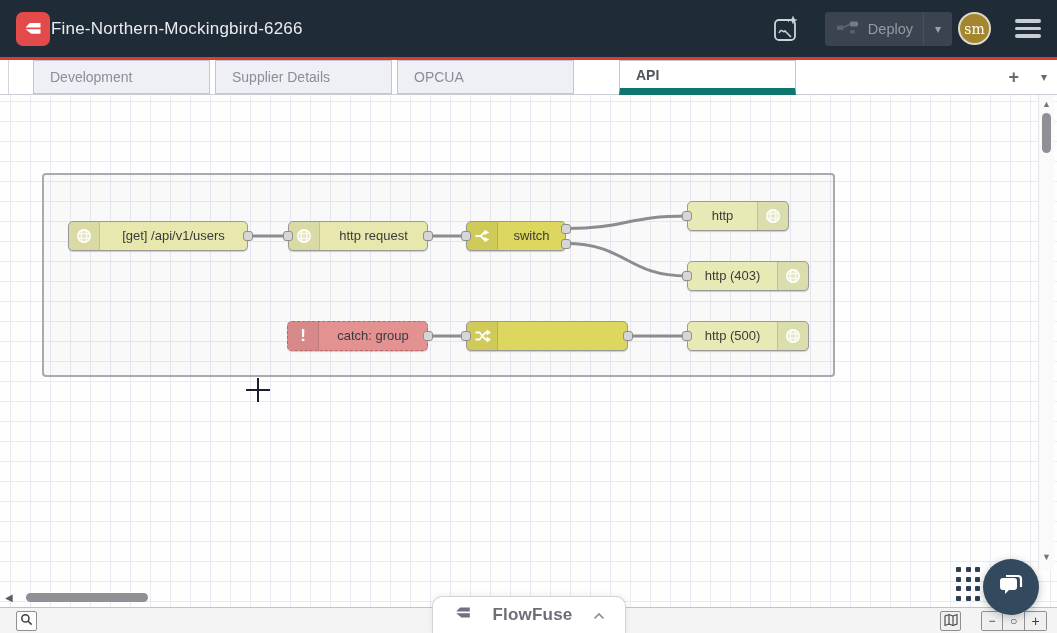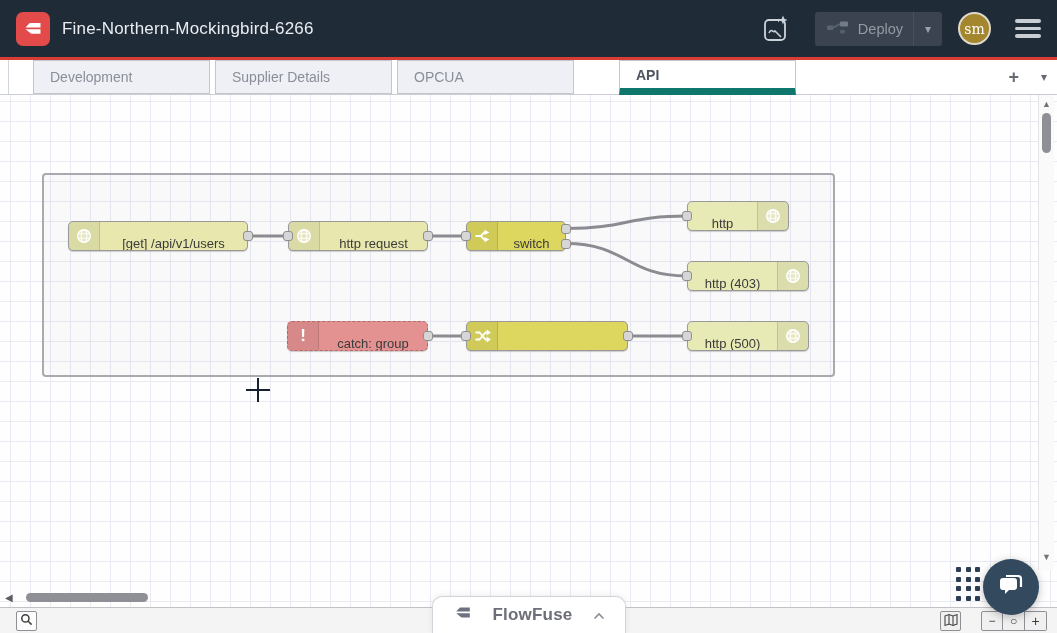--- a/index.html
+++ b/index.html
@@ -6,32 +6,32 @@
   body{width:1057px;height:633px;position:relative;overflow:hidden;
        font-family:"Liberation Sans",sans-serif;background:#fff;
        -webkit-font-smoothing:antialiased;}
 
   
   .header{position:absolute;left:0;top:0;width:100%;height:57px;
           background:var(--header_bg,#202b38);display:flex;align-items:center;
           padding:0 16px;box-sizing:border-box;}
   .logo{width:34px;height:34px;border-radius:7px;background:var(--accent,#e24b4a);
         display:flex;align-items:center;justify-content:center;flex:0 0 auto;}
-  .title{color:#e9ecf0;font-size:17px;font-weight:500;margin-left:12px;letter-spacing:.2px;}
+  .title{color:#e9ecf0;font-size:17px;font-weight:500;margin-left:1px;letter-spacing:.2px;}
   .hdr-right{margin-left:auto;display:flex;align-items:center;}
   .icon-btn{background:none;border:none;padding:0;cursor:pointer;display:flex;align-items:center;}
   .assistant{margin-right:24px;}
   .deploy-btn{height:34px;background:#3a434f;border-radius:3px;display:flex;align-items:center;
               padding:0 0 0 12px;color:#959ba4;font-size:14.5px;}
   .deploy-btn .dlabel{margin:0 10px 0 9px;}
   .deploy-caret{width:28px;height:34px;display:flex;align-items:center;justify-content:center;
                 border-left:1px solid rgba(255,255,255,.07);color:#9aa1a9;font-size:12px;}
   .avatar{width:33px;height:33px;border-radius:50%;background:var(--avatar,#a3862e);
           border:2px solid #ded9cb;color:#fff;font-family:"DejaVu Serif","Liberation Serif",serif;
-          font-size:14px;display:flex;align-items:center;justify-content:center;margin-left:16px;box-sizing:border-box;}
+          font-size:14px;display:flex;align-items:center;justify-content:center;margin-left:6px;box-sizing:border-box;}
   .burger{margin-left:24px;display:flex;flex-direction:column;gap:4px;}
   .burger i{display:block;width:26px;height:3.5px;background:#c9ced5;border-radius:2px;}
   .redline{position:absolute;left:0;top:57px;width:100%;height:3px;background:#d93b35;}
 
   
   .tabbar{position:absolute;left:0;top:60px;width:100%;height:35px;background:#fff;
           border-bottom:1px solid #c9cdd5;box-sizing:border-box;display:flex;align-items:stretch;}
   .tabpad{width:8px;border-right:1px solid #d2d5dc;margin-right:24px;}
   .tab{width:177px;margin-right:5px;height:34px;box-sizing:border-box;background:#eef0f6;
        border:1px solid #c3c6cf;display:flex;align-items:center;padding-left:16px;
@@ -54,21 +54,21 @@
   .wire{stroke:var(--wire,#8b8b92);stroke-width:3;fill:none;stroke-linecap:round;pointer-events:stroke;}
   .node{position:absolute;display:flex;border:1px solid #999;border-radius:5px;box-sizing:border-box;
         box-shadow:0 1px 1px rgba(0,0,0,.18);cursor:pointer;}
   .node.dashed{border-style:dashed;}
   .node.icon-right{flex-direction:row-reverse;}
   .node-icon{width:30px;display:flex;align-items:center;justify-content:center;
              background:rgba(0,0,0,.055);flex:0 0 auto;}
   .node:not(.icon-right) .node-icon{border-right:1px solid rgba(0,0,0,.12);border-radius:4px 0 0 4px;}
   .node.icon-right .node-icon{border-left:1px solid rgba(0,0,0,.12);border-radius:0 4px 4px 0;}
   .node-label{flex:1;text-align:center;font-size:13px;color:#3b3b3b;line-height:28px;
-              padding:8px 6px;white-space:nowrap;overflow:hidden;}
+              padding:0 6px;white-space:nowrap;overflow:hidden;}
   .excl{color:#fff;font-weight:700;font-size:17px;}
   .port{position:absolute;width:10px;height:10px;background:#d6d6d6;border:1px solid #8f8f8f;
         border-radius:3px;box-sizing:border-box;cursor:crosshair;}
   .crossh{position:absolute;background:#16202e;}
 
   
   .vscroll{position:absolute;right:3px;top:95px;width:15px;height:475px;background:#fafafb;
            border-left:1px solid #e3e3e8;}
   .vscroll .arrow{position:absolute;left:0;width:100%;text-align:center;color:#73737a;font-size:9px;cursor:pointer;}
   .vthumb{position:absolute;left:3px;top:18px;width:9px;height:40px;background:#8f8f96;border-radius:5px;cursor:pointer;}

